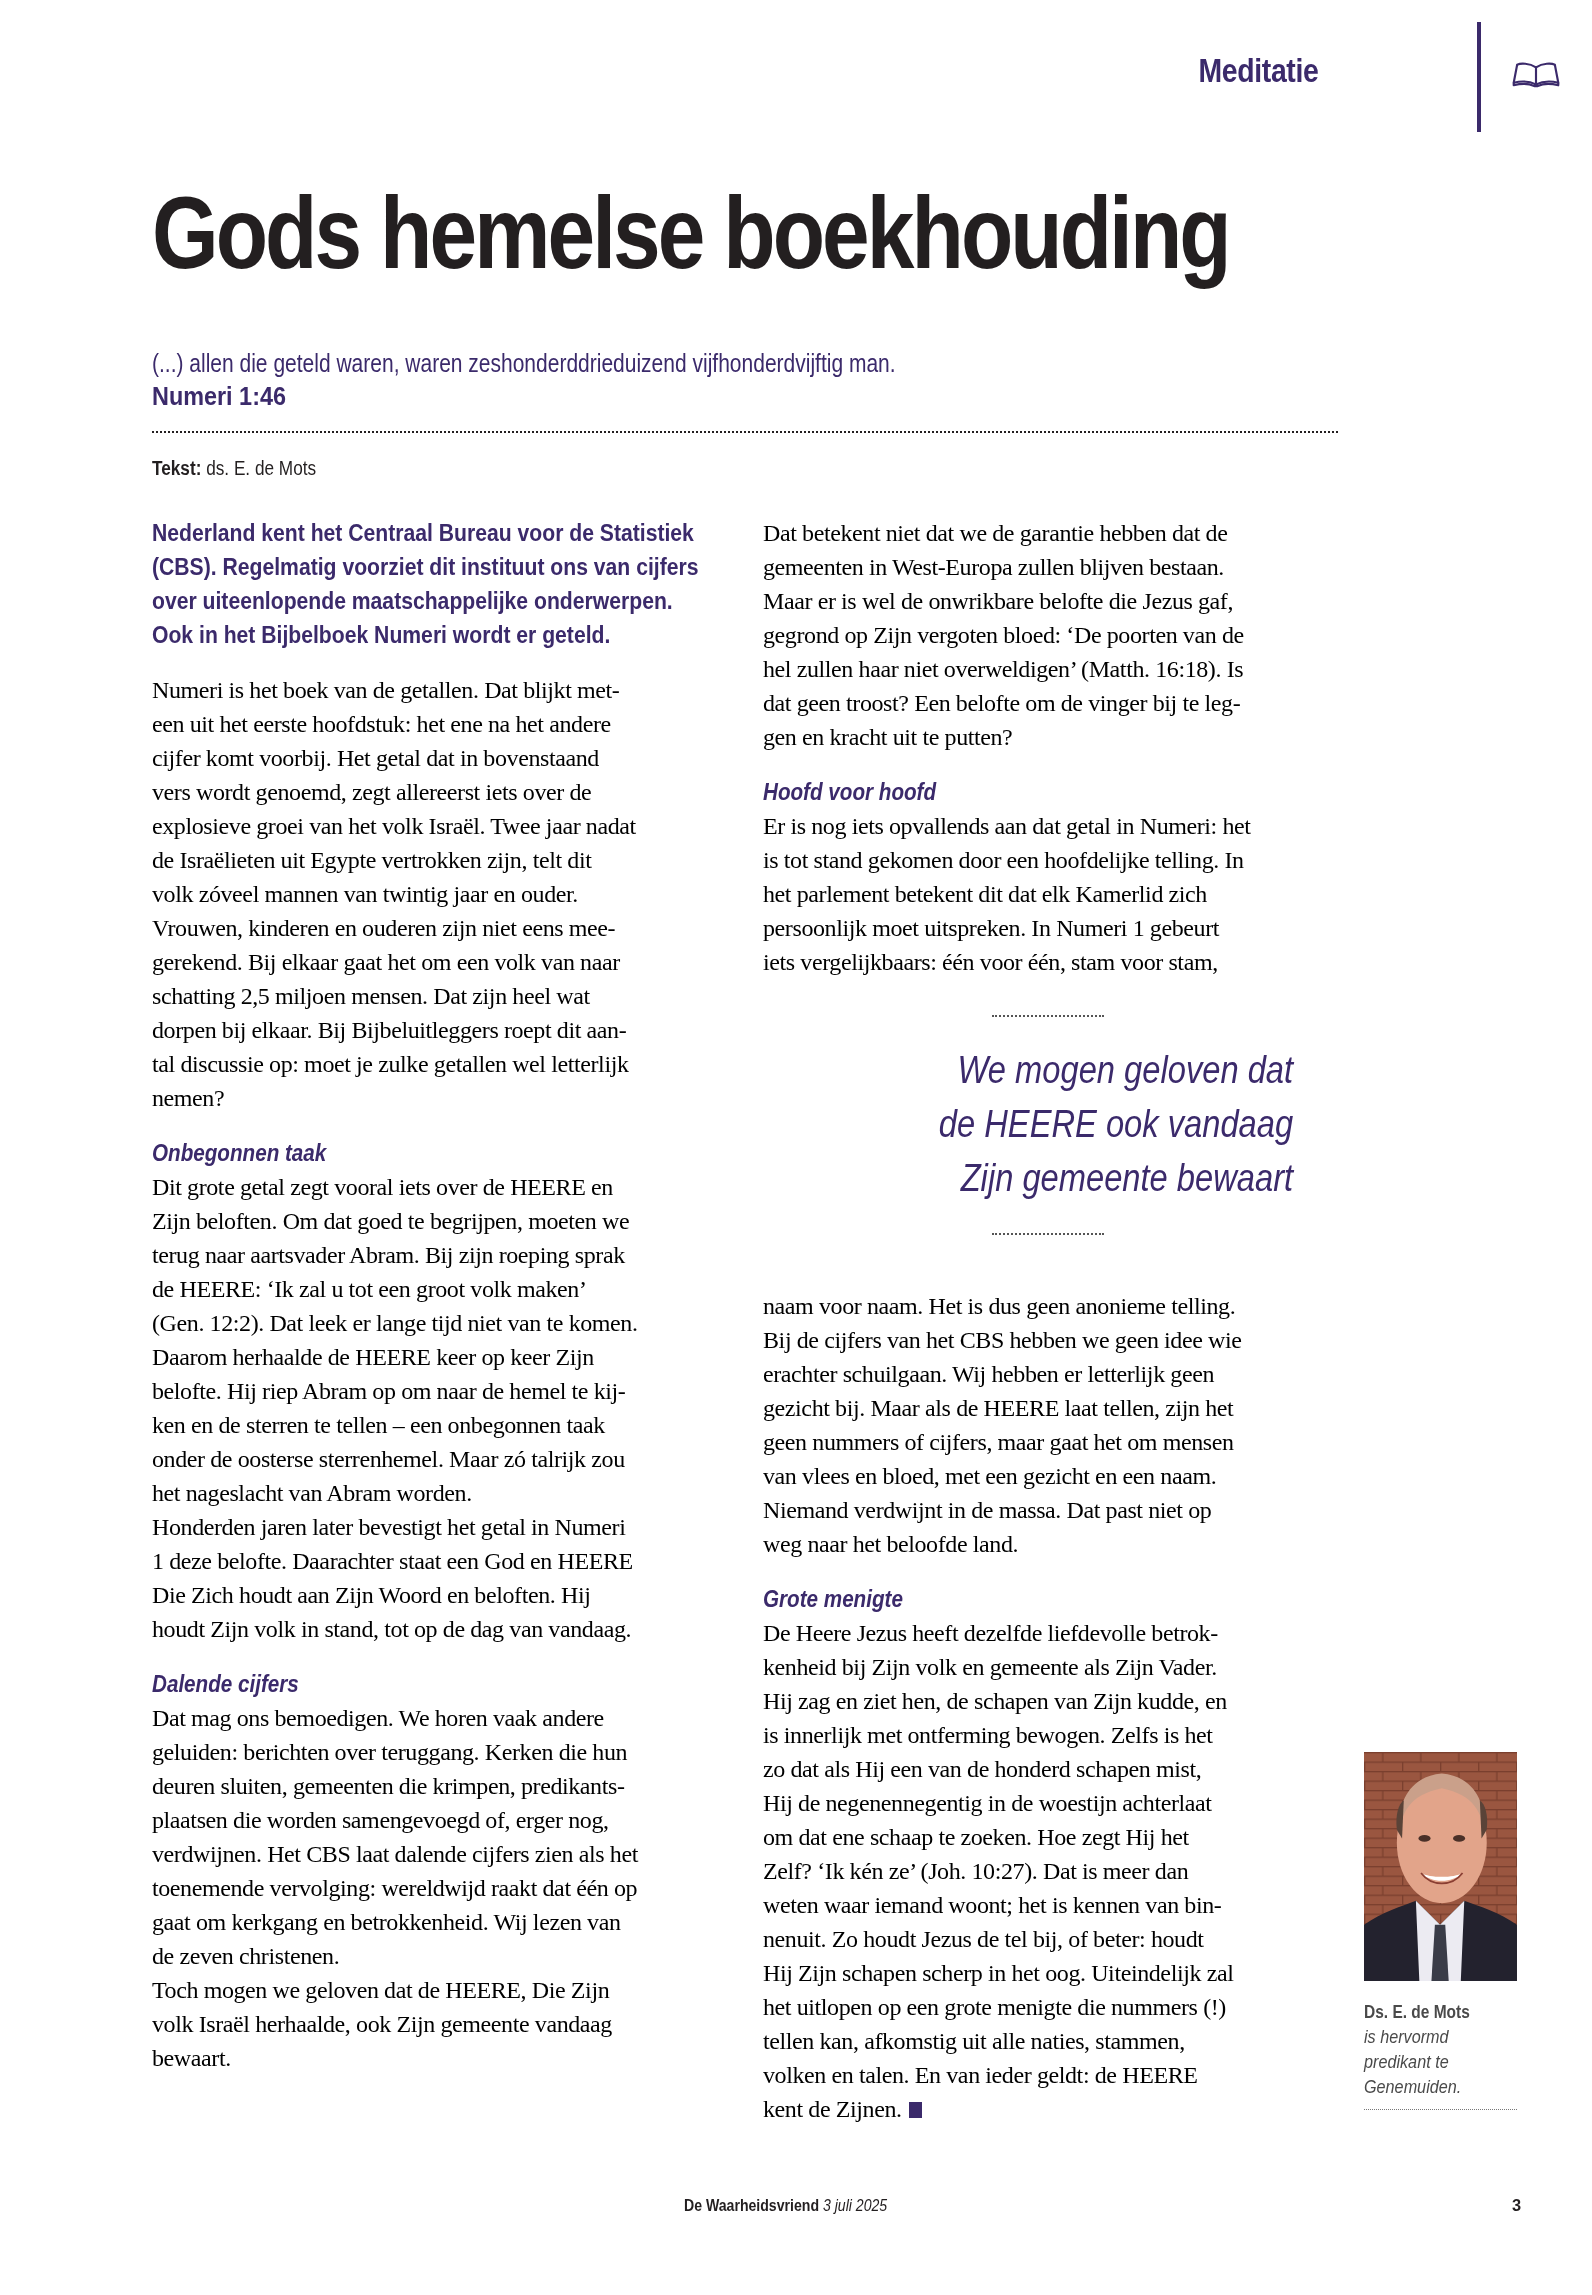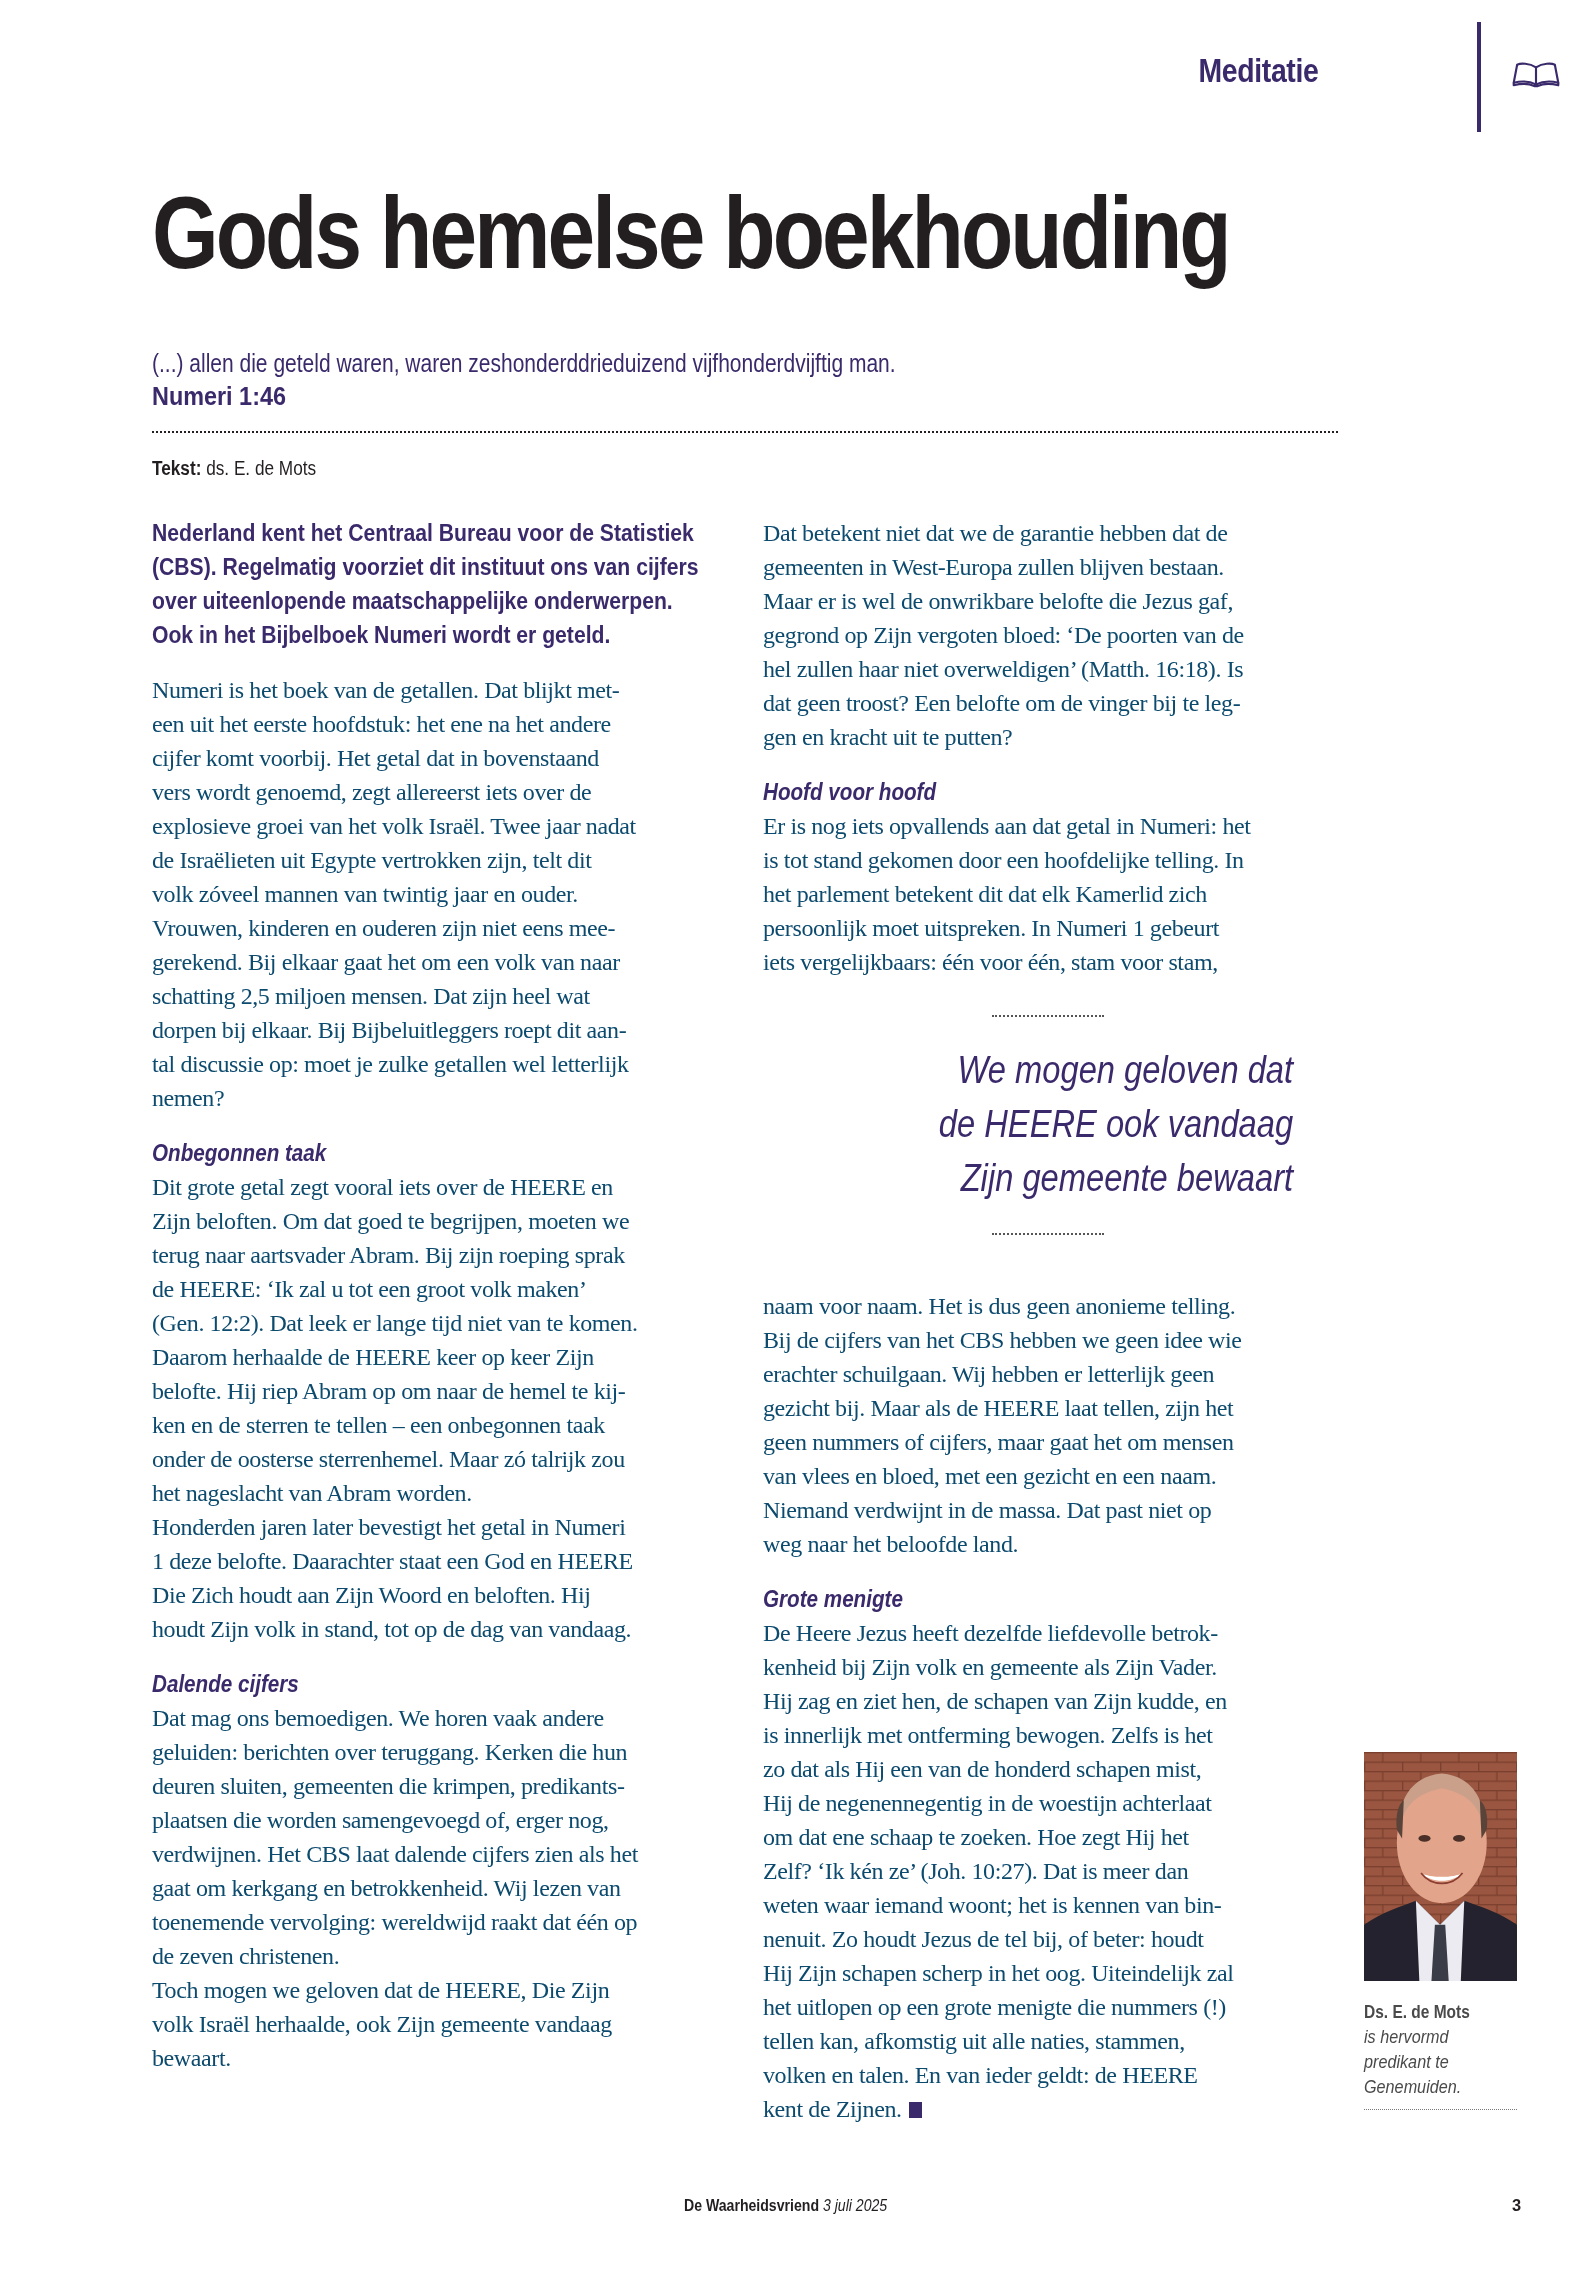--- a/index.html
+++ b/index.html
@@ -19,21 +19,21 @@
   .byline { position: absolute; left: 152px; top: 457px; font-family: "Liberation Sans", sans-serif; font-size: 20px; color: #231f20; transform: scaleX(0.86); transform-origin: left top; white-space: nowrap; }
   .byline b { font-weight: bold; }
 
   .col { position: absolute; top: 516px; width: 570px; }
   .col-left { left: 152px; }
   .col-right { left: 763px; }
 
   .intro { font-family: "Liberation Sans", sans-serif; font-weight: bold; font-size: 24.6px; line-height: 34px; color: #3b2a6b; transform: scaleX(0.86); transform-origin: left top; width: 664px; margin: 0 0 21px 0; }
   .intro span { display: block; white-space: nowrap; }
 
-  .body-text { font-family: "Liberation Serif", serif; font-size: 24px; line-height: 34px; color: #0c4a6e; margin: 0; }
+  .body-text { font-family: "Liberation Serif", serif; font-size: 24px; line-height: 34px; color: #000000; margin: 0; }
   .body-text span.line { display: block; white-space: nowrap; letter-spacing: -0.4px; }
 
   .subhead { font-family: "Liberation Sans", sans-serif; font-weight: bold; font-style: italic; font-size: 24px; line-height: 34px; color: #3b2a6b; transform: scaleX(0.86); transform-origin: left top; white-space: nowrap; margin-top: 21px; height: 34px; }
 
   .end-mark { display: inline-block; width: 13px; height: 15.5px; background: #3b2a6b; margin-left: 7px; vertical-align: -0.9px; }
 
   .pull-quote { position: absolute; left: 763px; top: 1015px; width: 570px; text-align: right; }
   .pull-dots { width: 112px; height: 0; border-top: 2.6px dotted #555; margin: 0 auto; }
   .pull-text { font-family: "Liberation Sans", sans-serif; font-style: italic; font-size: 38px; line-height: 54px; color: #3b2a6b; margin: 26px 0 28px 0; transform: scaleX(0.86); transform-origin: center top; }
   .pull-text span { display: block; white-space: nowrap; }
@@ -111,22 +111,22 @@
     <span class="line">Die Zich houdt aan Zijn Woord en beloften. Hij</span>
     <span class="line">houdt Zijn volk in stand, tot op de dag van vandaag.</span>
   </div>
   <div class="subhead">Dalende cijfers</div>
   <div class="body-text">
     <span class="line">Dat mag ons bemoedigen. We horen vaak andere</span>
     <span class="line">geluiden: berichten over teruggang. Kerken die hun</span>
     <span class="line">deuren sluiten, gemeenten die krimpen, predikants-</span>
     <span class="line">plaatsen die worden samengevoegd of, erger nog,</span>
     <span class="line">verdwijnen. Het CBS laat dalende cijfers zien als het</span>
+    <span class="line">toenemende vervolging: wereldwijd raakt dat één op</span>
     <span class="line">gaat om kerkgang en betrokkenheid. Wij lezen van</span>
-    <span class="line">toenemende vervolging: wereldwijd raakt dat één op</span>
     <span class="line">de zeven christenen.</span>
     <span class="line">Toch mogen we geloven dat de HEERE, Die Zijn</span>
     <span class="line">volk Israël herhaalde, ook Zijn gemeente vandaag</span>
     <span class="line">bewaart.</span>
   </div>
 </div>
 
 <div class="col col-right">
   <div class="body-text">
     <span class="line">Dat betekent niet dat we de garantie hebben dat de</span>

